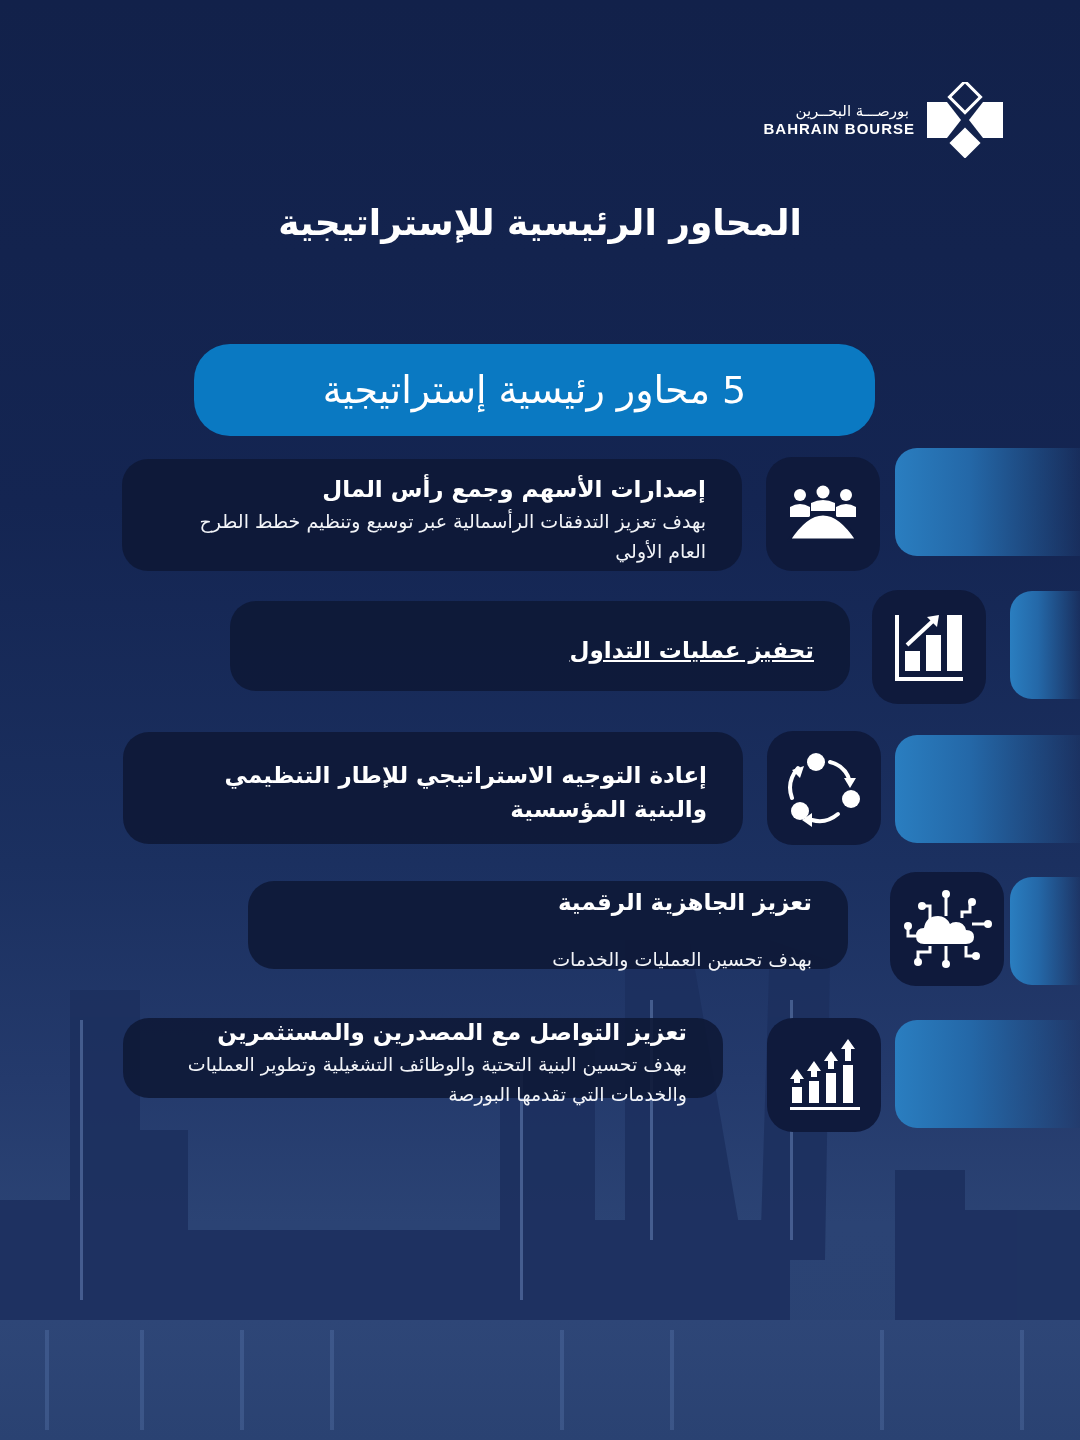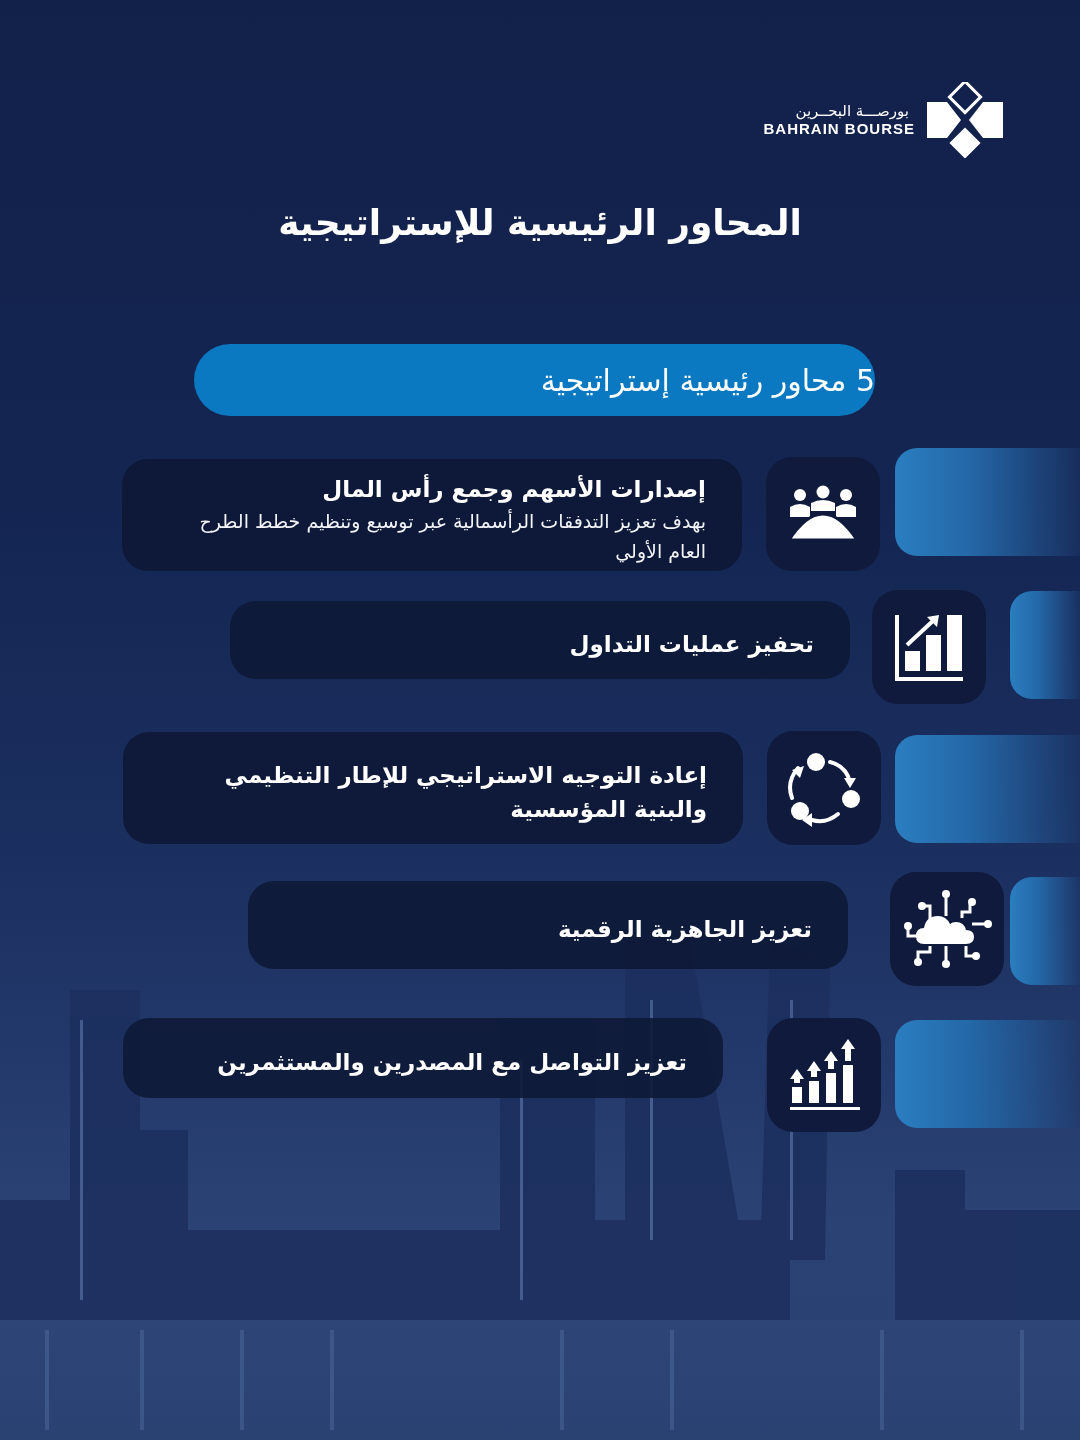--- a/index.html
+++ b/index.html
@@ -17,24 +17,24 @@
       display: flex; align-items: center; justify-content: flex-end; gap: 10px;
     }
     .logo-text { text-align: left; display: flex; flex-direction: column; align-items: flex-start; }
     .logo-ar { font-size: 15px; font-weight: 400; direction: rtl; letter-spacing: 0; line-height: 18px; margin-left: 32px; }
     .logo-en { font-family: "Liberation Sans", sans-serif; font-size: 15px; font-weight: 700; letter-spacing: 1px; line-height: 18px; }
     .main-title {
       position: absolute; top: 202px; left: 0; width: 1080px; text-align: center;
       font-size: 36px; font-weight: 700; direction: rtl;
     }
     .pill {
-      position: absolute; top: 344px; left: 194px; width: 681px; height: 72px;
+      position: absolute; top: 344px; left: 194px; width: 681px; height: 92px;
       border-radius: 36px; background: #0a79c2;
-      display: flex; align-items: center; 
-      font-size: 30px; font-weight: 400; direction: rtl;
+      display: flex; align-items: center; justify-content: center;
+      font-size: 38px; font-weight: 400; direction: rtl;
     }
     .card {
       position: absolute; height: 112px; border-radius: 26px;
       background: rgba(14, 24, 54, 0.88);
       direction: rtl; text-align: right;
       padding: 8px 36px 0 24px;
       display: flex; flex-direction: column; justify-content: center;
     }
     .card-title { font-size: 23px; font-weight: 700; line-height: 34px; }
     .card-desc { font-size: 19px; font-weight: 400; line-height: 30px; color: #f2f4f8; }
@@ -135,21 +135,21 @@
       <rect x="2" y="4" width="4" height="66"></rect>
         <rect x="2" y="66" width="68" height="4"></rect>
       <rect x="12" y="40" width="15" height="20"></rect>
         <rect x="33" y="24" width="15" height="36"></rect>
         <rect x="54" y="4" width="15" height="56"></rect>
     </g>
     <path d="M14 34 L42 8" stroke="#fff" stroke-width="4"></path>
     <polygon points="34,6 46,4 44,16" fill="#fff"></polygon>
   </svg>
 </div>
-<div class="card" style="top:601px; left:230px; width:620px; height:78px;">
+<div class="card" style="top:601px; left:230px; width:620px; height:90px;text-decoration:underline;">
   <div class="card-title">تحفيز عمليات التداول</div>
 </div>
 
 <div class="tab" style="top:735px; left:895px; width:185px;"></div>
 <div class="icon-box" style="top:731px; left:767px;">
   <svg width="80" height="80" viewBox="0 0 80 80">
     <g fill="#fff">
       <circle cx="32" cy="14" r="9"></circle>
         <circle cx="67" cy="51" r="9"></circle>
         <circle cx="16" cy="63" r="9"></circle>
@@ -191,33 +191,35 @@
         <circle cx="86" cy="36" r="4"></circle>
         <circle cx="16" cy="74" r="4"></circle>
       <circle cx="44" cy="76" r="4"></circle>
         <circle cx="74" cy="68" r="4"></circle>
       <path d="M22 56 q-8 0-8-8 q0-8 8-8 q2-12 14-12 q8 0 12 8 q2-2 6-2 q8 0 10 8 q8 0 8 7 q0 7-8 7z"></path>
     </g>
   </svg>
 </div>
 <div class="card" style="top:881px; left:248px; width:600px; height:88px;gap:25px;">
   <div class="card-title">تعزيز الجاهزية الرقمية</div>
+  <div class="card-desc">بهدف تحسين العمليات والخدمات</div>
 </div>
 
 <div class="tab" style="top:1020px; left:895px; width:185px;"></div>
 <div class="icon-box" style="top:1018px; left:767px;">
   <svg width="72" height="76" viewBox="0 0 72 76">
     <g fill="#fff">
       <rect x="4" y="50" width="10" height="16"></rect>
         <rect x="21" y="44" width="10" height="22"></rect>
       <rect x="38" y="36" width="10" height="30"></rect>
         <rect x="55" y="28" width="10" height="38"></rect>
       <rect x="2" y="70" width="70" height="3"></rect>
       <polygon points="9,32 2,42 6,42 6,46 12,46 12,42 16,42"></polygon>
       <polygon points="26,24 19,34 23,34 23,40 29,40 29,34 33,34"></polygon>
       <polygon points="43,14 36,24 40,24 40,32 46,32 46,24 50,24"></polygon>
       <polygon points="60,2 53,12 57,12 57,24 63,24 63,12 67,12"></polygon>
     </g>
   </svg>
 </div>
 <div class="card" style="top:1018px; left:123px; width:600px; height:80px;">
   <div class="card-title">تعزيز التواصل مع المصدرين والمستثمرين</div>
+  <div class="card-desc">بهدف تحسين البنية التحتية والوظائف التشغيلية وتطوير العمليات والخدمات التي تقدمها البورصة</div>
 </div>
 
 </body></html>

